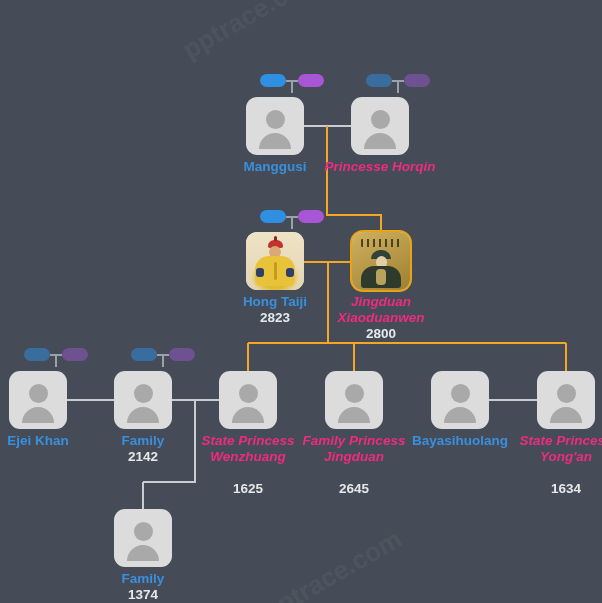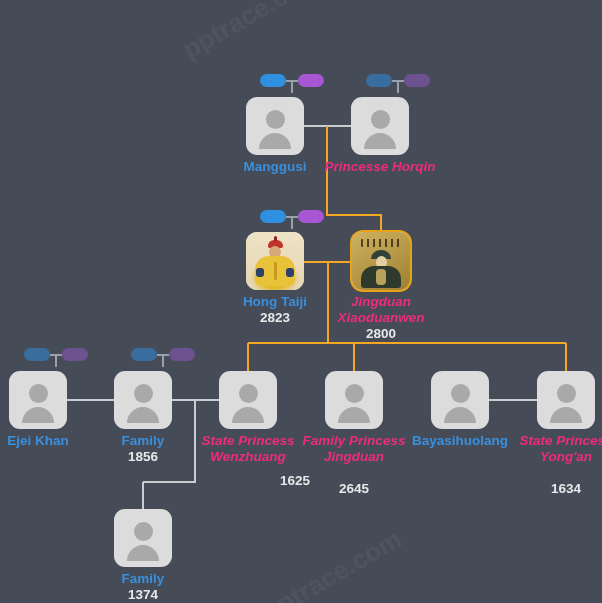--- a/index.html
+++ b/index.html
@@ -244,30 +244,30 @@
     <div class="label m">Ejei Khan</div>
     <div class="year" style="top:78px;"></div>
   </div>
 
   <div class="node" style="left:143px;top:371px;">
     <div class="card">
       <div class="av-head"></div>
       <div class="av-body"></div>
     </div>
     <div class="label m">Family</div>
-    <div class="year" style="top:78px;">1856</div>
+    <div class="year" style="top:78px;">2142</div>
   </div>
 
   <div class="node" style="left:248px;top:371px;">
     <div class="card">
       <div class="av-head"></div>
       <div class="av-body"></div>
     </div>
     <div class="label f">State Princess Wenzhuang</div>
-    <div class="year" style="top:102px;text-align:right;">1625</div>
+    <div class="year" style="top:110px;">1625</div>
   </div>
 
   <div class="node" style="left:354px;top:371px;">
     <div class="card">
       <div class="av-head"></div>
       <div class="av-body"></div>
     </div>
     <div class="label f">Family Princess Jingduan</div>
     <div class="year" style="top:110px;">2645</div>
   </div>

